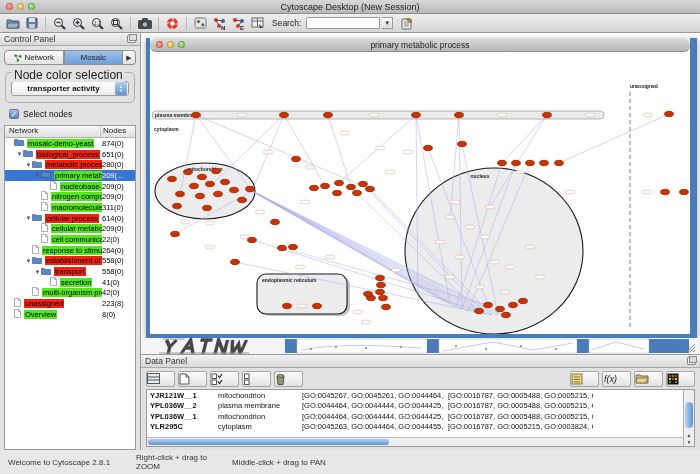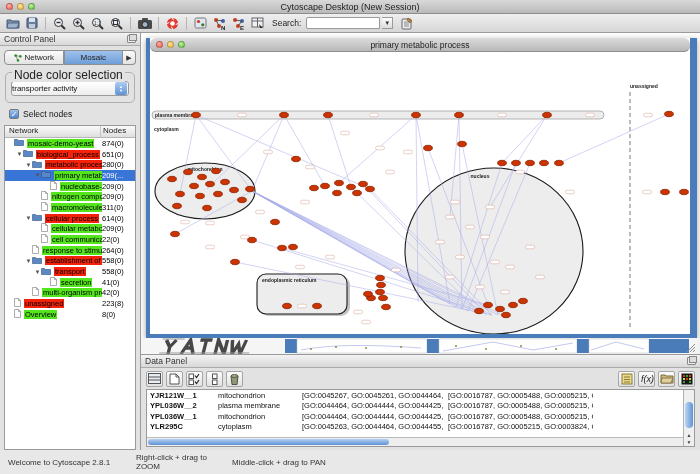--- a/index.html
+++ b/index.html
@@ -36,21 +36,21 @@
   .cp-tabs { display:flex; margin:4px 4px 0 4px; height:15px; flex:none; }
   .cp-tab { flex:1; border:1px solid #8f8f8f; background:linear-gradient(#fbfbfb,#e3e3e3); font-size:8px; color:#222; display:flex; align-items:center; justify-content:center; gap:3px; }
   .cp-tab:first-child { border-radius:4px 0 0 4px; }
   .cp-tab.sel { background:linear-gradient(#9ec1ec,#6f9fd8); }
   .cp-tab-arrow { width:13px; flex:none; border:1px solid #8f8f8f; border-left:none; border-radius:0 4px 4px 0; background:linear-gradient(#fbfbfb,#e3e3e3); font-size:7px; display:flex; align-items:center; justify-content:center; color:#333; }
   .net-ic { width:8px; height:8px; }
 
   .groupbox { margin:7px 5px 0 5px; border:1px solid #b0b0b0; border-radius:5px; position:relative; padding:8px 5px 6px 5px; flex:none; }
   .groupbox legend,.gb-title { position:absolute; top:-5px; left:6px; background:#e2e2e2; font-size:12px; color:#222; padding:0 2px; }
   .mac-select { height:15px; border:1px solid #9a9a9a; border-radius:3px; background:linear-gradient(#ffffff,#ededed); display:flex; align-items:center; }
-  .mac-select .sel-text { flex:1; text-align:left; font-size:8px; color:#111; }
+  .mac-select .sel-text { flex:1; text-align:center; font-size:8px; color:#111;font-weight:bold; }
   .mac-select .stepper { width:12px; height:13px; margin-right:1px; border-radius:2px; background:linear-gradient(#aecdf2,#5e92d6); color:#fff; font-size:4px; line-height:4px; display:flex; flex-direction:column; align-items:center; justify-content:center; }
 
   .chkrow { display:flex; align-items:center; gap:4px; margin:6px 0 4px 9px; flex:none; }
   .chk { width:10px; height:10px; border:1px solid #777; border-radius:2px; background:linear-gradient(#9ec3f0,#4f86cf); color:#fff; font-size:8px; line-height:9px; text-align:center; }
   .chklabel { font-size:8.5px; color:#111; }
 
   .tree-wrap { margin:2px 4px 0 4px; flex:1; background:#fff; border:1px solid #9a9a9a; display:flex; flex-direction:column; overflow:hidden; }
   .tree-head { height:12px; flex:none; display:flex; background:linear-gradient(#fafafa,#dedede); border-bottom:1px solid #b5b5b5; font-size:8px; color:#222; }
   .tree-head .c1 { flex:1; padding-left:4px; border-right:1px solid #c5c5c5; }
   .tree-head .c2 { width:34px; padding-left:2px; }
@@ -75,21 +75,21 @@
   .iframe-title { height:14px; flex:none; background:linear-gradient(#dcdcdc,#b8b8b8); border-bottom:1px solid #8d8d8d; display:flex; align-items:center; position:relative;border-radius:6px; }
   .iframe-title .titletext { font-size:8.5px; }
   .canvas { flex:1; position:relative; background:#fff; overflow:hidden; }
   .canvas svg { position:absolute; left:0; top:0; }
 
   .behind-strip { position:absolute; left:0; right:0; bottom:0; height:16px; background:#f2f2f2; }
 
   
   .data-panel { flex:1; background:#e2e2e2; border-top:1px solid #9a9a9a; display:flex; flex-direction:column; min-height:0; }
   .dp-toolbar { height:21px; flex:none; display:flex; align-items:center; padding:0 5px; gap:3px; }
-  .dp-btn { width:17px; height:16px; border:1px solid #a5a5a5; border-radius:2px; background:linear-gradient(#fcfcfc,#e2e2e2); display:flex; align-items:center; justify-content:center; }
+  .dp-btn { width:29px; height:16px; border:1px solid #a5a5a5; border-radius:2px; background:linear-gradient(#fcfcfc,#e2e2e2); display:flex; align-items:center; }
   .dp-spacer { flex:1; }
   .dp-table-wrap { flex:1; margin:0 5px 3px 5px; border:1px solid #9a9a9a; background:#fff; display:flex; min-height:0; }
   .dp-table { flex:1; display:flex; flex-direction:column; min-width:0; }
   .dt-head { height:11px; flex:none; display:flex; background:linear-gradient(#fafafa,#d9d9d9); border-bottom:1px solid #b0b0b0; font-size:7.5px; color:#222; }
   .dt-head div { border-right:1px solid #c3c3c3; text-align:center; overflow:hidden; white-space:nowrap; }
   .dt-row { height:10.5px; display:flex; font-size:7.5px; color:#111; align-items:center; }
   .dt-row div { overflow:hidden; white-space:nowrap; padding-left:3px; }
   .col-id { width:68px; flex:none; font-weight:bold; }
   .col-reg { width:84px; flex:none; }
   .col-cc { width:146px; flex:none; }

